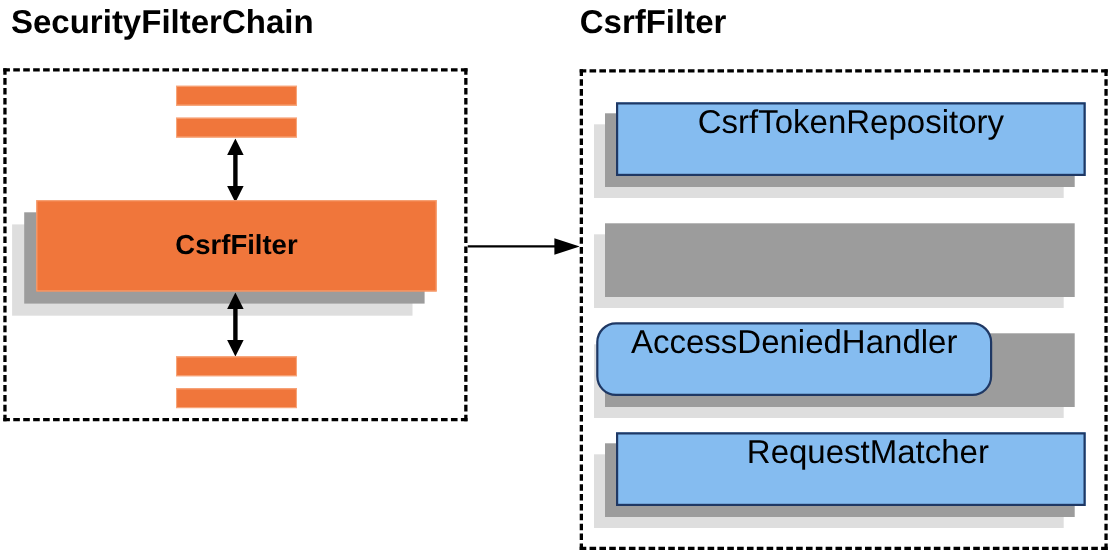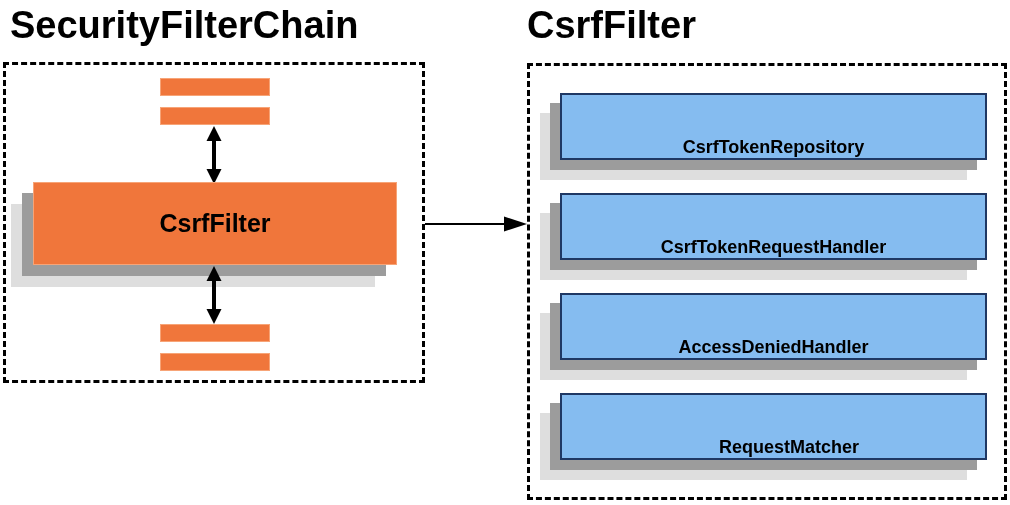--- a/index.html
+++ b/index.html
@@ -1,43 +1,43 @@
 <!DOCTYPE html>
 <html style="--orange: #F0763B; --orange-border: #F7A477; --blue-fill: #85BCF0; --blue-border: #1F3864; --shadow-dark: #9C9C9C; --shadow-light: #DEDEDE; --arrow: #000000;"><head>
 <meta charset="utf-8">
 <style>
   html,body { margin:0; padding:0; background:#ffffff; }
   .canvas {
     position:relative; width:1010px; height:505px; background:#ffffff;
     font-family:"Liberation Sans", sans-serif; overflow:hidden;
   }
   .panel-title {
-    position:absolute; top:4px; font-size:38px; font-weight:bold; color:#000;
+    position:absolute; top:4px; font-size:30px; font-weight:bold; color:#000;
     white-space:nowrap; letter-spacing:0px;
   }
   .dashed-box {
     position:absolute; border:3px dashed #000; box-sizing:border-box; background:transparent;
   }
   .stack-bar {
     position:absolute; width:110px; height:18px;
     background:var(--orange,#F0763B); border:1px solid var(--orange-border,#F7A477);
     box-sizing:border-box;
   }
   .shadow-rect { position:absolute; }
   .shadow-dark { background:var(--shadow-dark,#9C9C9C); }
   .shadow-light { background:var(--shadow-light,#DEDEDE); }
   .main-filter-box {
     position:absolute; display:flex; align-items:center; justify-content:center;
     background:var(--orange,#F0763B); border:1px solid var(--orange-border,#F7A477);
     box-sizing:border-box; font-size:25px; font-weight:bold; color:#000;
   }
   .component-box {
-    position:absolute; display:flex; align-items:flex-end; justify-content:center;
+    position:absolute; display:flex; align-items:flex-start; justify-content:center;
     background:var(--blue-fill,#85BCF0); border:2px solid var(--blue-border,#1F3864);
-    box-sizing:border-box; font-size:18px; font-weight:bold; color:#000;
+    box-sizing:border-box; font-size:30px; font-weight:normal; color:#000;
   }
   .arrow-svg { position:absolute; display:block; }
 </style>
 </head>
 <body>
 
 <div class="canvas">
 
   <div class="panel-title" style="left:10px;">SecurityFilterChain</div>
   <div class="panel-title" style="left:527px;">CsrfFilter</div>
@@ -76,27 +76,24 @@
   <div class="dashed-box" style="left:527px; top:63px; width:480px; height:437px;"></div>
 
   <div class="shadow-rect shadow-light" style="left:540px; top:113px; width:427px; height:67px;"></div>
   <div class="shadow-rect shadow-dark" style="left:550px; top:103px; width:427px; height:67px;"></div>
   <div class="component-box" style="left:560px; top:93px; width:427px; height:67px;">
     <span>CsrfTokenRepository</span>
   </div>
 
   <div class="shadow-rect shadow-light" style="left:540px; top:213px; width:427px; height:67px;"></div>
   <div class="shadow-rect shadow-dark" style="left:550px; top:203px; width:427px; height:67px;"></div>
-  <div class="component-box" style="left:560px; top:193px; width:427px; height:67px;">
-    <span>CsrfTokenRequestHandler</span>
-  </div>
 
   <div class="shadow-rect shadow-light" style="left:540px; top:313px; width:427px; height:67px;"></div>
   <div class="shadow-rect shadow-dark" style="left:550px; top:303px; width:427px; height:67px;"></div>
-  <div class="component-box" style="left:560px; top:293px; width:427px; height:67px;">
+  <div class="component-box" style="left:542px; top:293px; width:360px; height:67px;border-radius:18px;">
     <span>AccessDeniedHandler</span>
   </div>
 
   <div class="shadow-rect shadow-light" style="left:540px; top:413px; width:427px; height:67px;"></div>
   <div class="shadow-rect shadow-dark" style="left:550px; top:403px; width:427px; height:67px;"></div>
   <div class="component-box" style="left:560px; top:393px; width:427px; height:67px;padding-left:31px;">
     <span>RequestMatcher</span>
   </div>
 
 </div>

